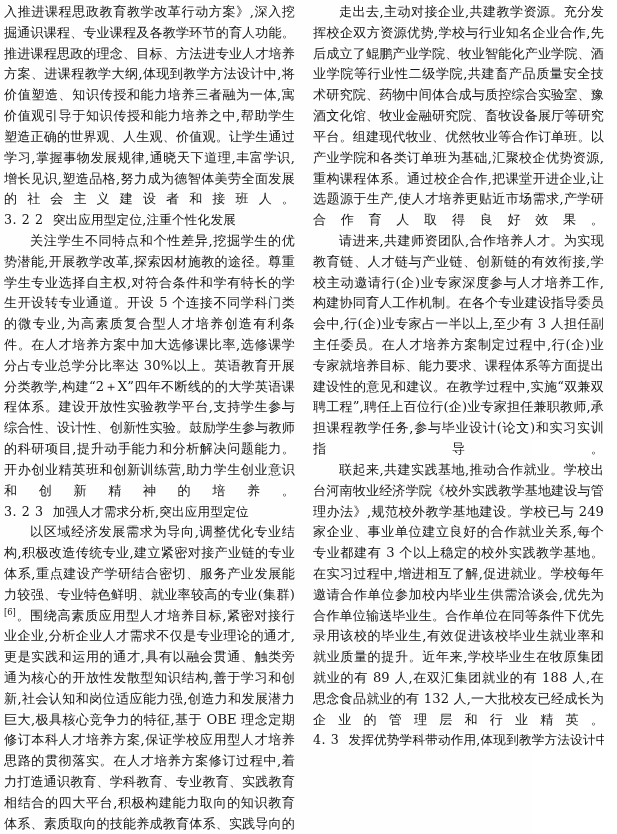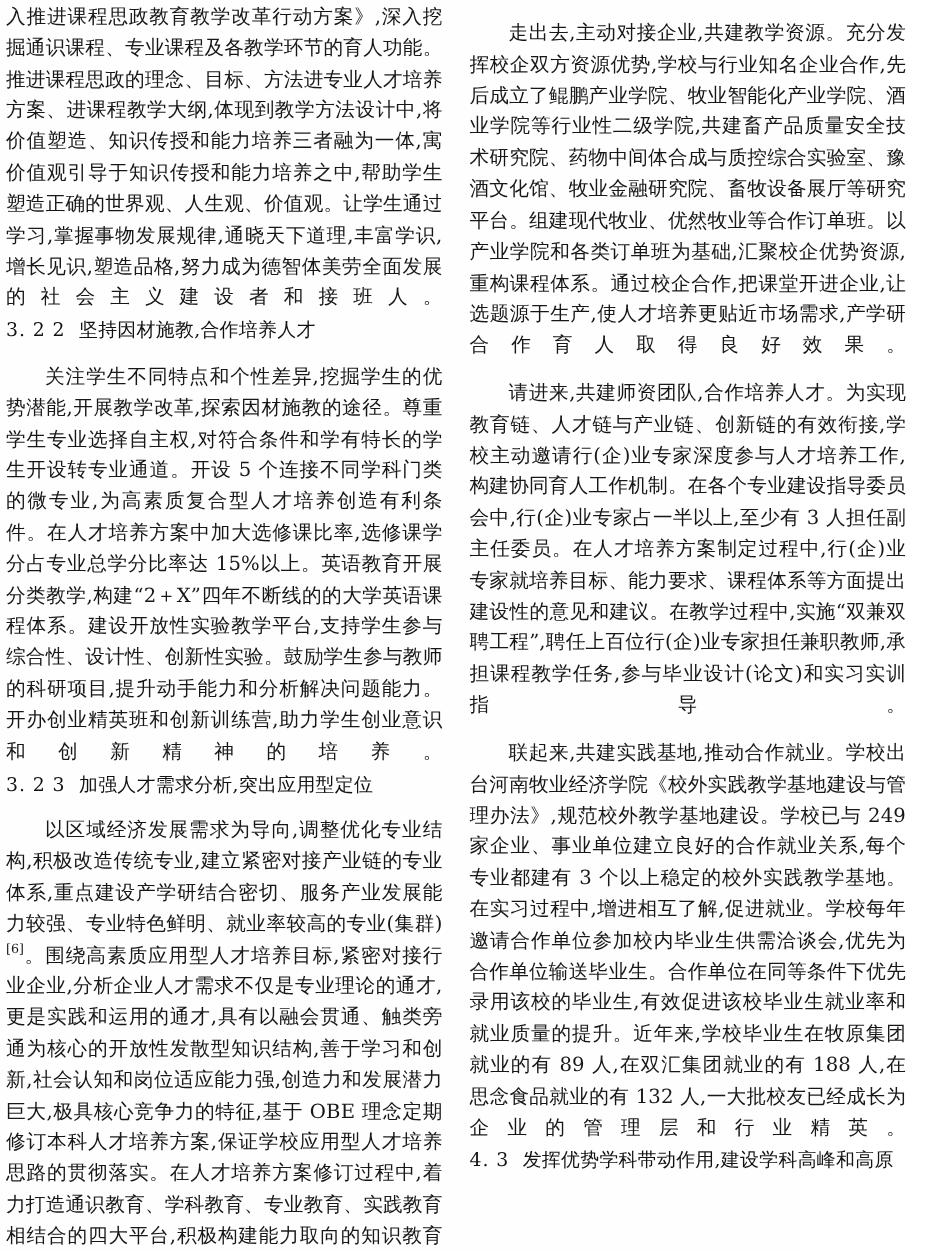--- a/index.html
+++ b/index.html
@@ -48,21 +48,20 @@
     text-justify: inter-character;
     text-align-last: left;
     letter-spacing: 0.1px;
     word-break: break-all;
     color: #171717;
     font-family: "DejaVu Serif", "Liberation Serif", serif;
     text-indent: 0;
   }
   p.para.indent {
     text-indent: 26px;
-    margin-top: 11px;
   }
   p.para.lastjust {
     text-align-last: justify;
   }
 
   
   p.heading {
     margin: 0;
     font-size: 12.6px;
     line-height: 20.82px;
@@ -87,37 +86,37 @@
 </head>
 <body>
 
 <div class="page">
   <div class="columns">
 
     <div class="col">
 
       <p class="para lastjust">入推进课程思政教育教学改革行动方案》,深入挖掘通识课程、专业课程及各教学环节的育人功能。推进课程思政的理念、目标、方法进专业人才培养方案、进课程教学大纲,体现到教学方法设计中,将价值塑造、知识传授和能力培养三者融为一体,寓价值观引导于知识传授和能力培养之中,帮助学生塑造正确的世界观、人生观、价值观。让学生通过学习,掌握事物发展规律,通晓天下道理,丰富学识,增长见识,塑造品格,努力成为德智体美劳全面发展的社会主义建设者和接班人。</p>
 
-      <p class="heading"><span class="num">3. 2 2</span><span>坚持因材施教,合作培养人才</span></p>
+      <p class="heading"><span class="num">3. 2 2</span><span>突出应用型定位,注重个性化发展</span></p>
 
-      <p class="para indent lastjust">关注学生不同特点和个性差异,挖掘学生的优势潜能,开展教学改革,探索因材施教的途径。尊重学生专业选择自主权,对符合条件和学有特长的学生开设转专业通道。开设 5 个连接不同学科门类的微专业,为高素质复合型人才培养创造有利条件。在人才培养方案中加大选修课比率,选修课学分占专业总学分比率达 15%以上。英语教育开展分类教学,构建“2＋X”四年不断线的的大学英语课程体系。建设开放性实验教学平台,支持学生参与综合性、设计性、创新性实验。鼓励学生参与教师的科研项目,提升动手能力和分析解决问题能力。开办创业精英班和创新训练营,助力学生创业意识和创新精神的培养。</p>
+      <p class="para indent lastjust">关注学生不同特点和个性差异,挖掘学生的优势潜能,开展教学改革,探索因材施教的途径。尊重学生专业选择自主权,对符合条件和学有特长的学生开设转专业通道。开设 5 个连接不同学科门类的微专业,为高素质复合型人才培养创造有利条件。在人才培养方案中加大选修课比率,选修课学分占专业总学分比率达 30%以上。英语教育开展分类教学,构建“2＋X”四年不断线的的大学英语课程体系。建设开放性实验教学平台,支持学生参与综合性、设计性、创新性实验。鼓励学生参与教师的科研项目,提升动手能力和分析解决问题能力。开办创业精英班和创新训练营,助力学生创业意识和创新精神的培养。</p>
 
       <p class="heading"><span class="num">3. 2 3</span><span>加强人才需求分析,突出应用型定位</span></p>
 
       <p class="para indent lastjust"><span>以区域经济发展需求为导向,调整优化专业结构,积极改造传统专业,建立紧密对接产业链的专业体系,重点建设产学研结合密切、服务产业发展能力较强、专业特色鲜明、就业率较高的专业(集群)</span><sup class="cite">[6]</sup><span>。围绕高素质应用型人才培养目标,紧密对接行业企业,分析企业人才需求不仅是专业理论的通才,更是实践和运用的通才,具有以融会贯通、触类旁通为核心的开放性发散型知识结构,善于学习和创新,社会认知和岗位适应能力强,创造力和发展潜力巨大,极具核心竞争力的特征,基于 OBE 理念定期修订本科人才培养方案,保证学校应用型人才培养思路的贯彻落实。在人才培养方案修订过程中,着力打造通识教育、学科教育、专业教育、实践教育相结合的四大平台,积极构建能力取向的知识教育体系、素质取向的技能养成教育体系、实践导向的能力训练教育体系。同时开设创新创业训练、素质拓展训练、劳动课等促进学生素质全面提高的课程。</span></p>
 
     </div>
 
     <div class="col">
 
 
       <p class="para indent lastjust">走出去,主动对接企业,共建教学资源。充分发挥校企双方资源优势,学校与行业知名企业合作,先后成立了鲲鹏产业学院、牧业智能化产业学院、酒业学院等行业性二级学院,共建畜产品质量安全技术研究院、药物中间体合成与质控综合实验室、豫酒文化馆、牧业金融研究院、畜牧设备展厅等研究平台。组建现代牧业、优然牧业等合作订单班。以产业学院和各类订单班为基础,汇聚校企优势资源,重构课程体系。通过校企合作,把课堂开进企业,让选题源于生产,使人才培养更贴近市场需求,产学研合作育人取得良好效果。</p>
 
       <p class="para indent lastjust">请进来,共建师资团队,合作培养人才。为实现教育链、人才链与产业链、创新链的有效衔接,学校主动邀请行(企)业专家深度参与人才培养工作,构建协同育人工作机制。在各个专业建设指导委员会中,行(企)业专家占一半以上,至少有 3 人担任副主任委员。在人才培养方案制定过程中,行(企)业专家就培养目标、能力要求、课程体系等方面提出建设性的意见和建议。在教学过程中,实施“双兼双聘工程”,聘任上百位行(企)业专家担任兼职教师,承担课程教学任务,参与毕业设计(论文)和实习实训指导。</p>
 
       <p class="para indent lastjust">联起来,共建实践基地,推动合作就业。学校出台河南牧业经济学院《校外实践教学基地建设与管理办法》,规范校外教学基地建设。学校已与 249 家企业、事业单位建立良好的合作就业关系,每个专业都建有 3 个以上稳定的校外实践教学基地。在实习过程中,增进相互了解,促进就业。学校每年邀请合作单位参加校内毕业生供需洽谈会,优先为合作单位输送毕业生。合作单位在同等条件下优先录用该校的毕业生,有效促进该校毕业生就业率和就业质量的提升。近年来,学校毕业生在牧原集团就业的有 89 人,在双汇集团就业的有 188 人,在思念食品就业的有 132 人,一大批校友已经成长为企业的管理层和行业精英。</p>
 
-      <p class="heading"><span class="num">4. 3</span><span>发挥优势学科带动作用,建设学科高峰和高原</span></p>
+      <p class="heading"><span class="num">4. 3</span><span>发挥优势学科带动作用,体现到教学方法设计中</span></p>
 
     </div>
 
   </div>
 </div>
 
 </body></html>

